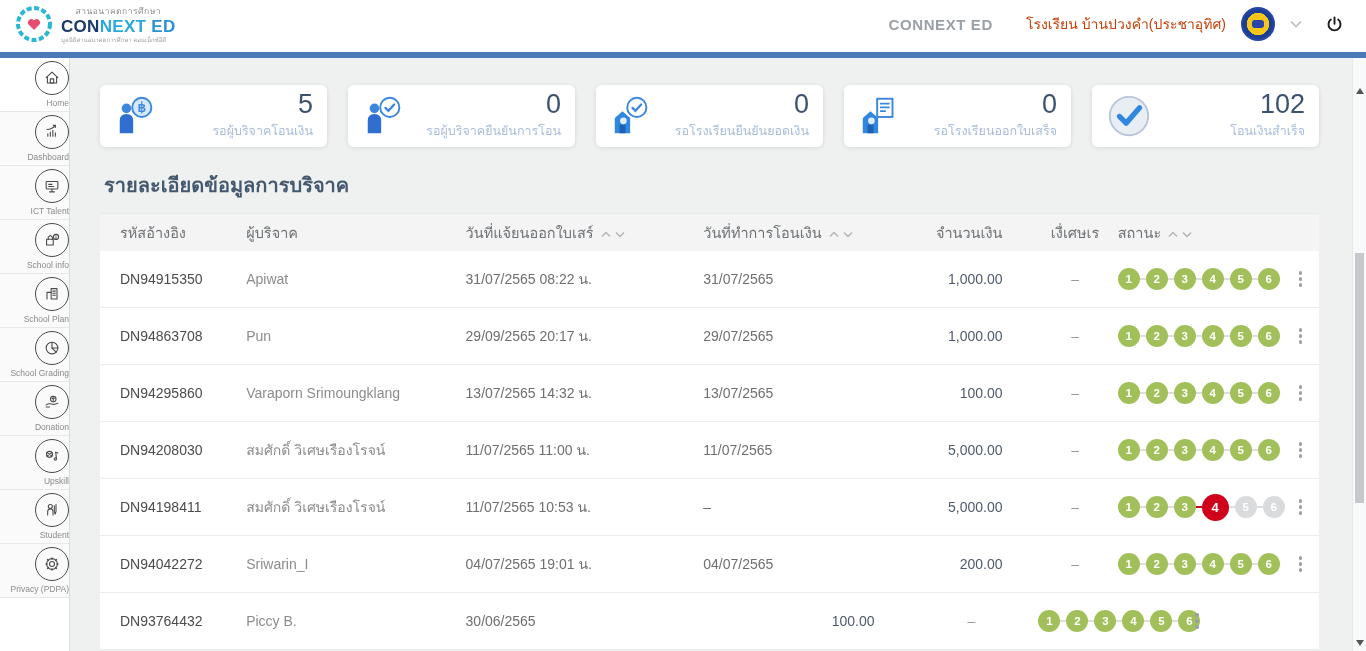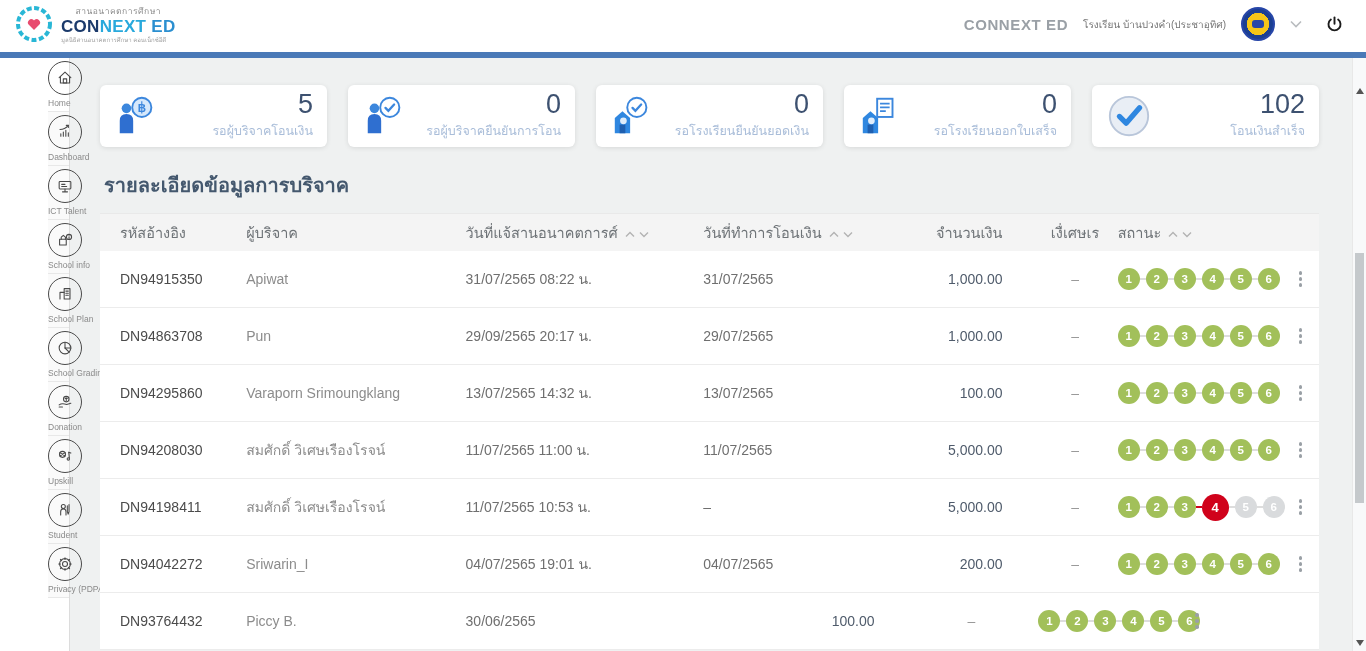--- a/index.html
+++ b/index.html
@@ -12,31 +12,31 @@
   header { position:absolute; top:0; left:0; right:0; height:52px; background:#fff;
     display:flex; align-items:center; justify-content:space-between; padding:0 22px 4px 14px; z-index:6; }
   .logo { display:flex; align-items:center; gap:7px; }
   .logo-mark { width:40px; height:40px; }
   .logo-thai { font-size:8.5px; color:#8b8b8b; letter-spacing:.5px; text-align:center; }
   .logo-brand { font-size:17px; font-weight:bold; line-height:1; letter-spacing:.3px; }
   .b-con { color:#1b3a6b; } .b-next { color:#29a9dc; } .b-ed { color:#2b8fd0; }
   .logo-tag { font-size:6px; color:#a0a0a0; }
   .header-right { display:flex; align-items:center; gap:15px; }
   .app-name { color:#9aa0a6; font-size:15px; font-weight:600; letter-spacing:.6px; }
-  .school-name { color:#737373; font-size:10px; }
+  .school-name { color:#c2410c; font-size:14px; margin-left:18px; }
   .avatar { width:34px; height:34px; border-radius:50%; background:radial-gradient(circle at 50% 50%, #f5c518 0 52%, #1b3f92 53% 100%); border:2px solid #2746a8; position:relative; }
   .avatar::after{ content:""; position:absolute; left:50%; top:50%; width:12px; height:8px; transform:translate(-50%,-50%); background:#2746a8; border-radius:3px; }
   .chev { display:inline-flex; }
   .power { margin-left:8px; cursor:pointer; display:inline-flex; }
   .blue-strip { position:absolute; top:52px; left:0; right:0; height:6px; background:#4a79b7; z-index:5; }
 
   
   aside { position:absolute; top:58px; left:0; bottom:0; width:70px; background:#fff; border-right:1px solid #dcdcdc; }
   .sb-item { height:54px; border-bottom:1px solid #e8e8e8; display:flex; flex-direction:column;
-    align-items:flex-start; justify-content:center; background:#fafafa; cursor:pointer;margin-left:48px; }
+    align-items:flex-end; justify-content:center; background:#fafafa; cursor:pointer; }
   .sb-item.active { background:#fff; }
   .sb-circle { width:34px; height:34px; border:1.4px solid #4a4a4a; border-radius:50%;
     display:flex; align-items:center; justify-content:center; }
   .sb-circle svg { width:20px; height:20px; stroke:#4a4a4a; stroke-width:1.3; fill:none; stroke-linecap:round; stroke-linejoin:round; }
   .sb-label { font-size:8.5px; color:#8a8a8a; margin-top:3px; white-space:nowrap; }
 
   
   main { position:absolute; left:70px; top:58px; right:14px; bottom:0; padding:27px 33px 0 30px; }
   .cards { display:flex; gap:21px; }
   .card { flex:1; background:#fff; border-radius:6px; box-shadow:0 1px 5px rgba(0,0,0,.10);
@@ -286,21 +286,21 @@
           <div class="card-value">102</div>
           <div class="card-label">โอนเงินสำเร็จ</div>
         </div>
       </div>
     </div>
   <h2 class="section-title">รายละเอียดข้อมูลการบริจาค</h2>
   <div class="table">
     <div class="thead">
         <div class="th "><span>รหัสอ้างอิง</span></div>
         <div class="th "><span>ผู้บริจาค</span></div>
-        <div class="th "><span>วันที่แจ้สานอนาคตการศ์</span><span class="sort">
+        <div class="th "><span>วันที่แจ้ยนออกใบเสร์</span><span class="sort">
             <span>
               <svg width="10" height="7" viewBox="0 0 10 7">
                 <polyline points="1,5.5 5,1.5 9,5.5" fill="none" stroke="#b3b3b3" stroke-width="1.4"></polyline>
               </svg>
             </span>
             <span>
               <svg width="10" height="7" viewBox="0 0 10 7">
                 <polyline points="1,1.5 5,5.5 9,1.5" fill="none" stroke="#b3b3b3" stroke-width="1.4"></polyline>
               </svg>
             </span>

